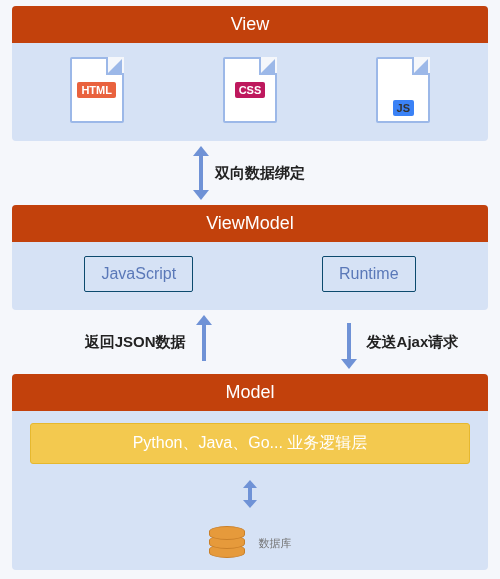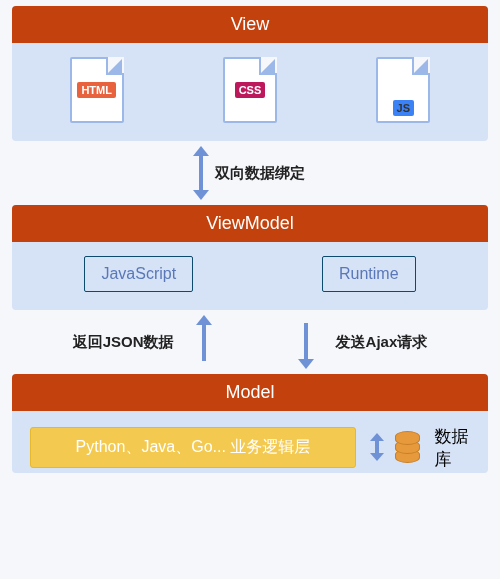--- a/index.html
+++ b/index.html
@@ -156,21 +156,21 @@
   .vm-box {
     border: 1px solid #0c4a6e;
     color: #5a78b8;
     background: transparent;
     padding: 8px 16px;
     font-size: 16px;
     border-radius: 2px;
   }
 
   
-  .model-body { flex-direction: row; gap: 16px; padding: 12px 18px 2px; }
+  .model-body { flex-direction: column; gap: 16px; padding: 12px 18px 10px; }
   .biz-layer {
     background: #f3c94f;
     color: #fff;
     width: 100%;
     text-align: center;
     padding: 9px 0;
     font-size: 16px;
     border-radius: 3px;
     border: 1px solid #e6b82e;
   }
@@ -189,35 +189,35 @@
     position: absolute;
     left: 0; right: 0;
     height: 14px;
     background: #e69a3b;
     border-radius: 50% / 40%;
     border: 1px solid #c97f28;
   }
   .db-icon .d1 { top: 0; z-index:3; }
   .db-icon .d2 { top: 9px; z-index:2; }
   .db-icon .d3 { top: 18px; z-index:1; }
-  .db-label { font-size: 17px; color:#000000; }
+  .db-label { font-size: 11px; color:#737373; }
 
   .small-arrow-double { height: 28px; width: 10px; position: relative; }
   .small-arrow-double .shaft { position:absolute; left:3px; top:6px; bottom:6px; width:4px; background:#6f92d6; }
   .small-arrow-double .hu { position:absolute; left:-2px; top:0; width:0;height:0;border-left:7px solid transparent;border-right:7px solid transparent;border-bottom:8px solid #6f92d6; }
   .small-arrow-double .hd { position:absolute; left:-2px; bottom:0; width:0;height:0;border-left:7px solid transparent;border-right:7px solid transparent;border-top:8px solid #6f92d6; }
 
   .two-arrow-group {
     display: flex;
     gap: 90px;
     align-items: center;
     justify-content: center;
     height: 100%;
   }
-  .arrow-with-label { display:flex; align-items:center; gap:24px; }
+  .arrow-with-label { display:flex; align-items:center; gap:12px;margin-left:43px; }
 </style>
 </head>
 <body>
 
 <div class="layer">
   <div class="layer-header">View</div>
   <div class="layer-body">
     <div class="file-icon">
       <span class="badge badge-html">HTML</span>
     </div>

